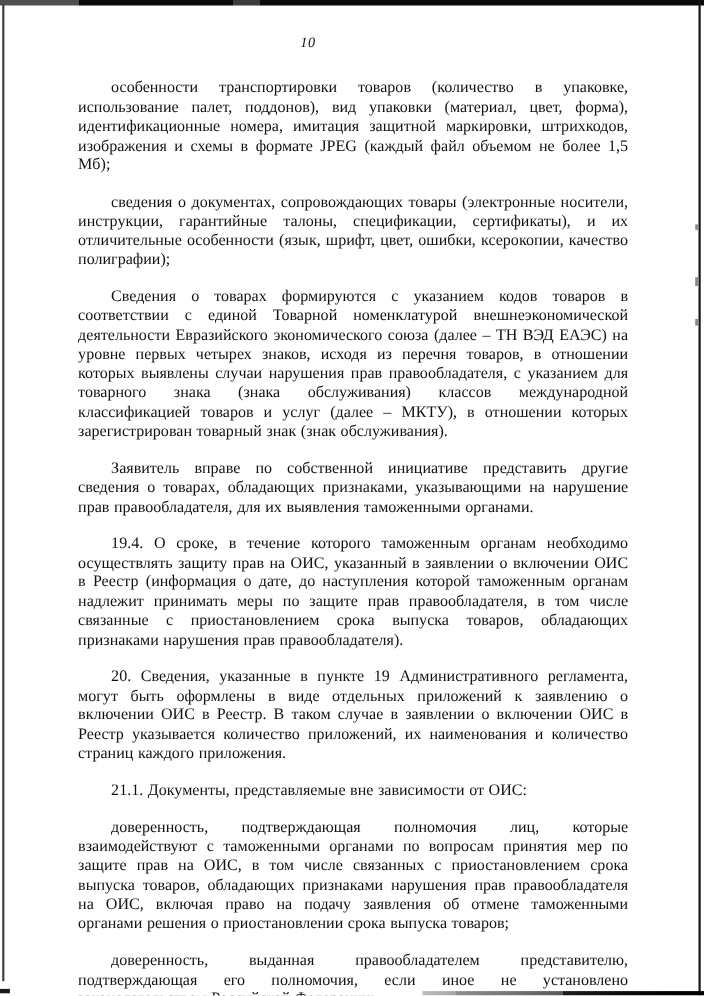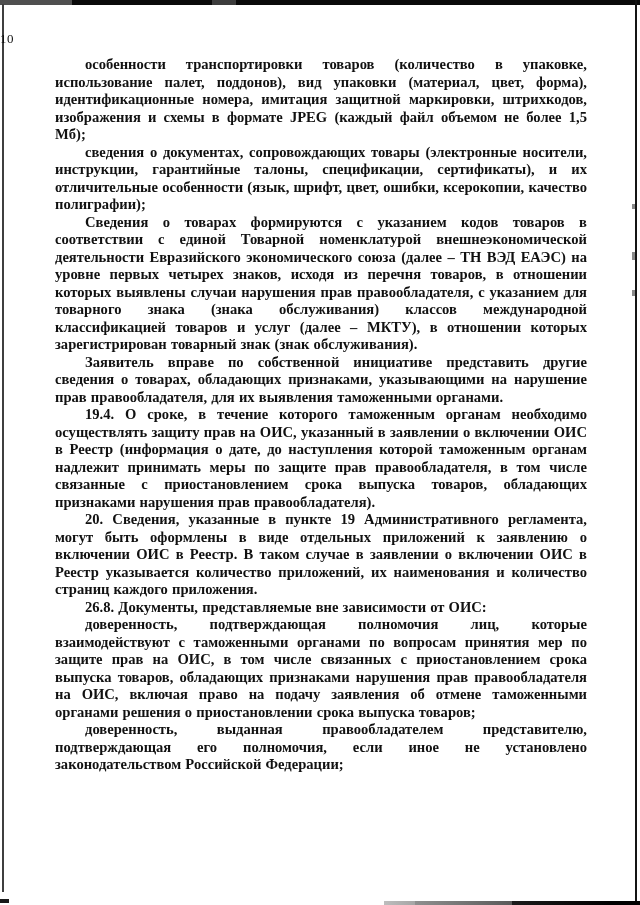--- a/index.html
+++ b/index.html
@@ -42,34 +42,34 @@
       #1c1c1c 50%, #000000 88%,
       #000000 100%);
   }
   .scan-corner-mark {
     position: absolute; left: 0; top: 899px; width: 9px; height: 4px;
     background: #181818;
   }
 
   .page-number {
     position: absolute; left: 0; top: 31px; width: 560px;
-    font-size: 13px; letter-spacing: 0.5px;
+    text-align: center;
+    font-size: 13px; letter-spacing: 0.5px; font-style: italic;
   }
 
   .text-block {
     position: absolute; left: 55px; top: 56px; width: 532px;
     font-size: 14.6px;
     line-height: 17.5px;
     text-align: justify;
   }
   .text-block p {
-    margin: 0;
+    margin: 16px;
     text-indent: 30px;
     word-spacing: 0.5px;
-    font-weight: bold;
   }
 </style>
 </head>
 <body>
 
 <div class="page">
 
   <div class="scan-top-bar"></div>
   <div class="scan-left-line"></div>
   <div class="scan-right-line"></div>
@@ -81,18 +81,18 @@
 
   <div class="page-number">10</div>
 
   <div class="text-block">
     <p>особенности транспортировки товаров (количество в упаковке, использование палет, поддонов), вид упаковки (материал, цвет, форма), идентификационные номера, имитация защитной маркировки, штрихкодов, изображения и схемы в формате JPEG (каждый файл объемом не более 1,5 Мб);</p>
     <p>сведения о документах, сопровождающих товары (электронные носители, инструкции, гарантийные талоны, спецификации, сертификаты), и их отличительные особенности (язык, шрифт, цвет, ошибки, ксерокопии, качество полиграфии);</p>
     <p>Сведения о товарах формируются с указанием кодов товаров в соответствии с единой Товарной номенклатурой внешнеэкономической деятельности Евразийского экономического союза (далее – ТН ВЭД ЕАЭС) на уровне первых четырех знаков, исходя из перечня товаров, в отношении которых выявлены случаи нарушения прав правообладателя, с указанием для товарного знака (знака обслуживания) классов международной классификацией товаров и услуг (далее – МКТУ), в отношении которых зарегистрирован товарный знак (знак обслуживания).</p>
     <p>Заявитель вправе по собственной инициативе представить другие сведения о товарах, обладающих признаками, указывающими на нарушение прав правообладателя, для их выявления таможенными органами.</p>
     <p>19.4. О сроке, в течение которого таможенным органам необходимо осуществлять защиту прав на ОИС, указанный в заявлении о включении ОИС в Реестр (информация о дате, до наступления которой таможенным органам надлежит принимать меры по защите прав правообладателя, в том числе связанные с приостановлением срока выпуска товаров, обладающих признаками нарушения прав правообладателя).</p>
     <p>20. Сведения, указанные в пункте 19 Административного регламента, могут быть оформлены в виде отдельных приложений к заявлению о включении ОИС в Реестр. В таком случае в заявлении о включении ОИС в Реестр указывается количество приложений, их наименования и количество страниц каждого приложения.</p>
-    <p>26.8. Документы, представляемые вне зависимости от ОИС:</p>
+    <p>21.1. Документы, представляемые вне зависимости от ОИС:</p>
     <p>доверенность, подтверждающая полномочия лиц, которые взаимодействуют с таможенными органами по вопросам принятия мер по защите прав на ОИС, в том числе связанных с приостановлением срока выпуска товаров, обладающих признаками нарушения прав правообладателя на ОИС, включая право на подачу заявления об отмене таможенными органами решения о приостановлении срока выпуска товаров;</p>
     <p>доверенность, выданная правообладателем представителю, подтверждающая его полномочия, если иное не установлено законодательством Российской Федерации;</p>
   </div>
 
 </div>
 
 </body></html>

